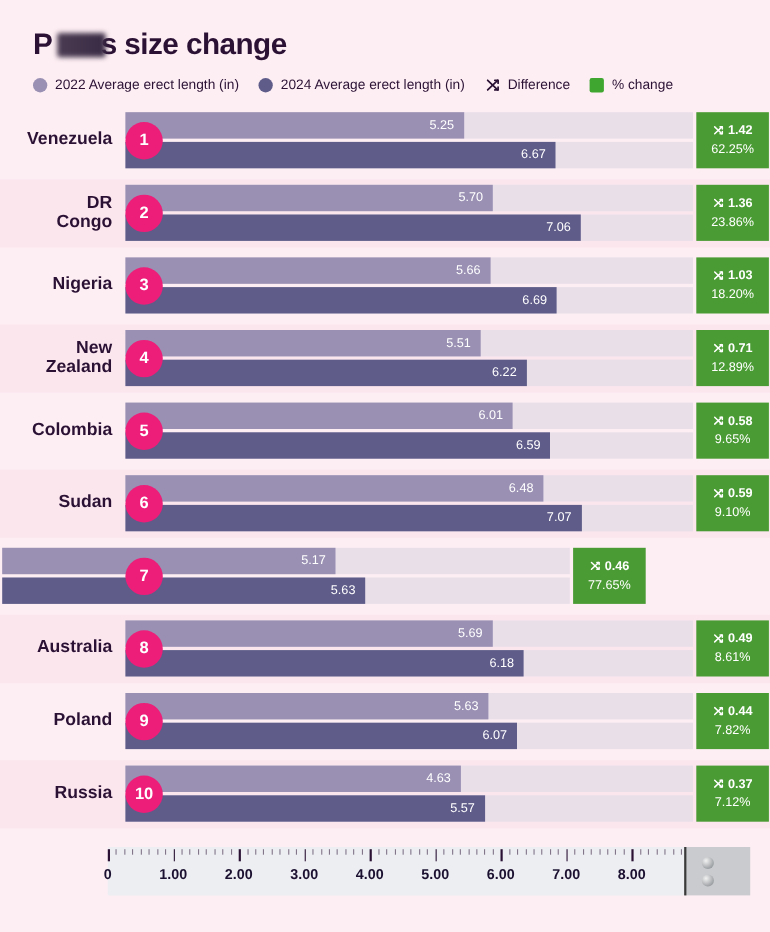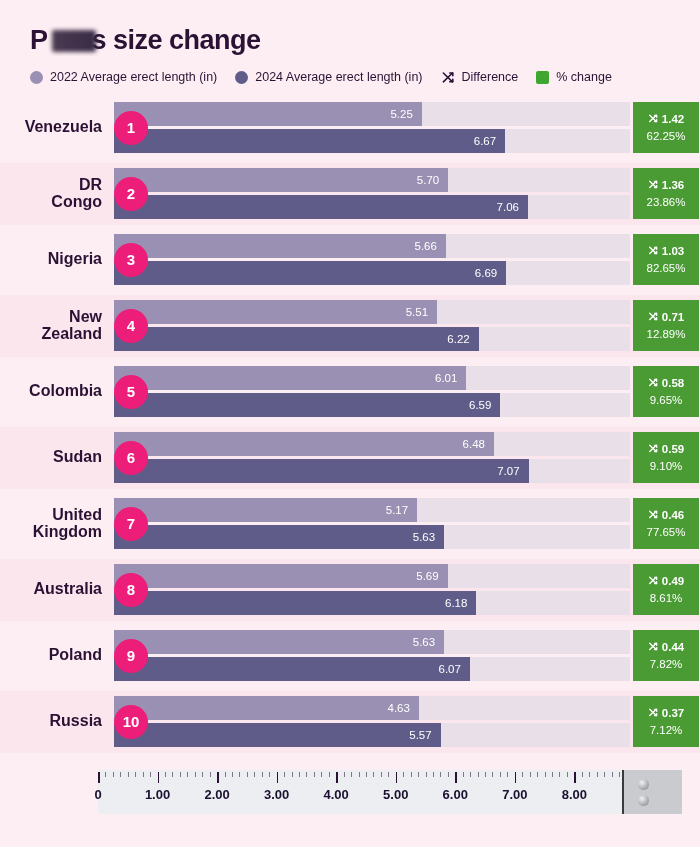--- a/index.html
+++ b/index.html
@@ -312,21 +312,21 @@
     <div class="green-box">
       <div class="gb-top">
         <span><svg viewBox="0 0 16 16" width="11" height="11" fill="none" stroke="#ffffff" stroke-width="2" stroke-linecap="round" stroke-linejoin="round">
   <path d="M2.5 3.4 L12 12.4"></path>
               <path d="M12 3.4 L2.5 12.4"></path>
   <path d="M9.6 3.4 L12.6 3.4 L12.6 6.2"></path>
               <path d="M9.6 12.4 L12.6 12.4 L12.6 9.6"></path>
             </svg></span>
         <span>1.03</span>
       </div>
-      <div class="gb-bottom">82.65%</div>
+      <div class="gb-bottom">18.20%</div>
     </div>
     </div>
     <div class="row shaded">
     <div class="row-label">New<br>Zealand</div>
     <div class="rank-badge">4</div>
     <div class="bars">
       <div class="bar-track">
         <div class="bar-fill y2022" style="width:62.61%">
           <span class="bar-value">5.51</span>
         </div>
@@ -400,21 +400,20 @@
               <path d="M12 3.4 L2.5 12.4"></path>
   <path d="M9.6 3.4 L12.6 3.4 L12.6 6.2"></path>
               <path d="M9.6 12.4 L12.6 12.4 L12.6 9.6"></path>
             </svg></span>
         <span>0.59</span>
       </div>
       <div class="gb-bottom">9.10%</div>
     </div>
     </div>
     <div class="row">
-    <div class="row-label">United<br>Kingdom</div>
     <div class="rank-badge">7</div>
     <div class="bars">
       <div class="bar-track">
         <div class="bar-fill y2022" style="width:58.75%">
           <span class="bar-value">5.17</span>
         </div>
       </div>
       <div class="bar-track">
         <div class="bar-fill y2024" style="width:63.98%">
           <span class="bar-value">5.63</span>

